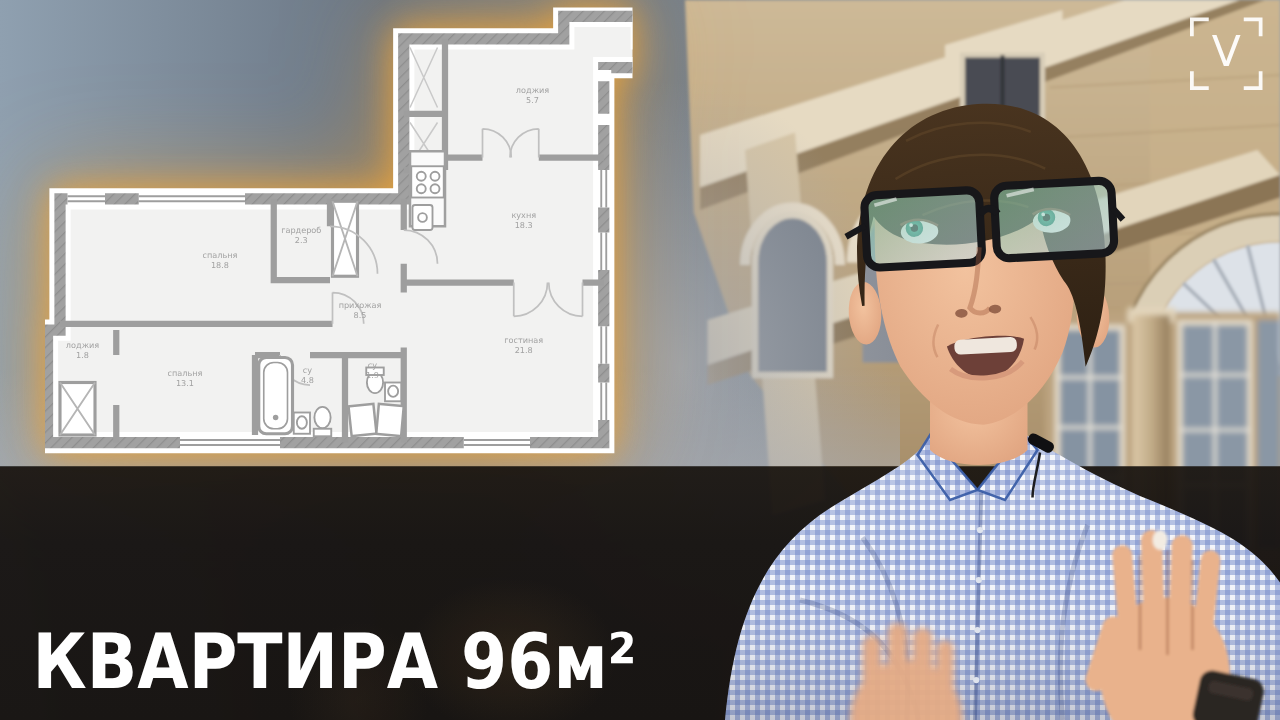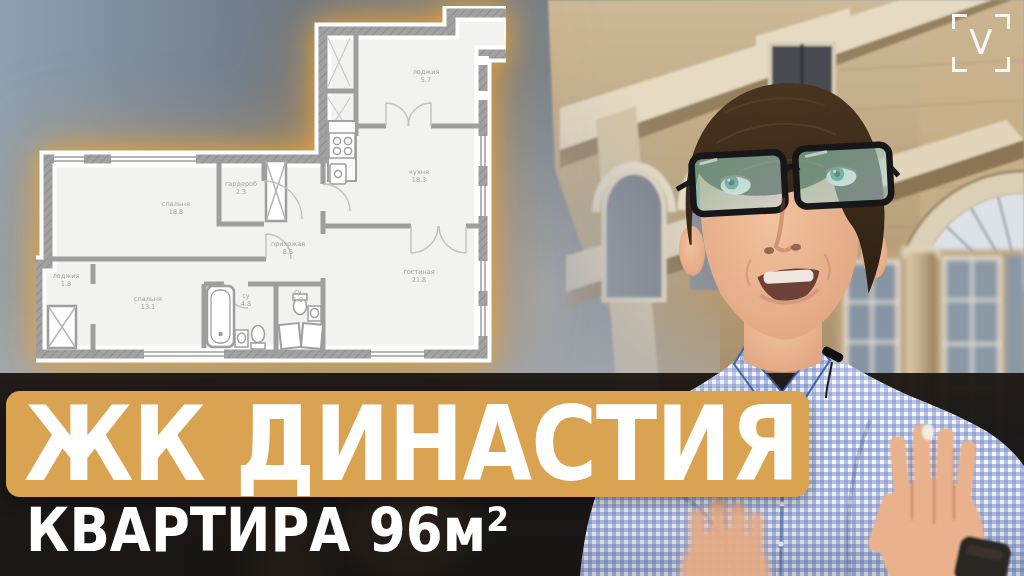--- a/index.html
+++ b/index.html
@@ -450,23 +450,20 @@
       <g fill="#e5ac86">
         <rect x="150" y="508" width="15" height="68" rx="7.5"></rect>
         <rect x="170" y="498" width="16" height="78" rx="8"></rect>
         <rect x="190" y="502" width="16" height="74" rx="8"></rect>
         <rect x="209" y="512" width="14" height="64" rx="7"></rect>
         <ellipse cx="185" cy="576" rx="45" ry="48"></ellipse>
       </g>
     </g>
   </svg>
 
-  <div class="headline" style="background:#DAA351;">
-    <span class="txt">ЖК ДИНАСТИЯ</span>
-  </div>
   <div class="subtitle">КВАРТИРА 96м²</div>
 
   <div class="vlogo">
     <span class="corner tl"></span>
     <span class="corner tr"></span>
     <span class="corner bl"></span>
     <span class="corner br"></span>
     <span class="letter">V</span>
   </div>
 

